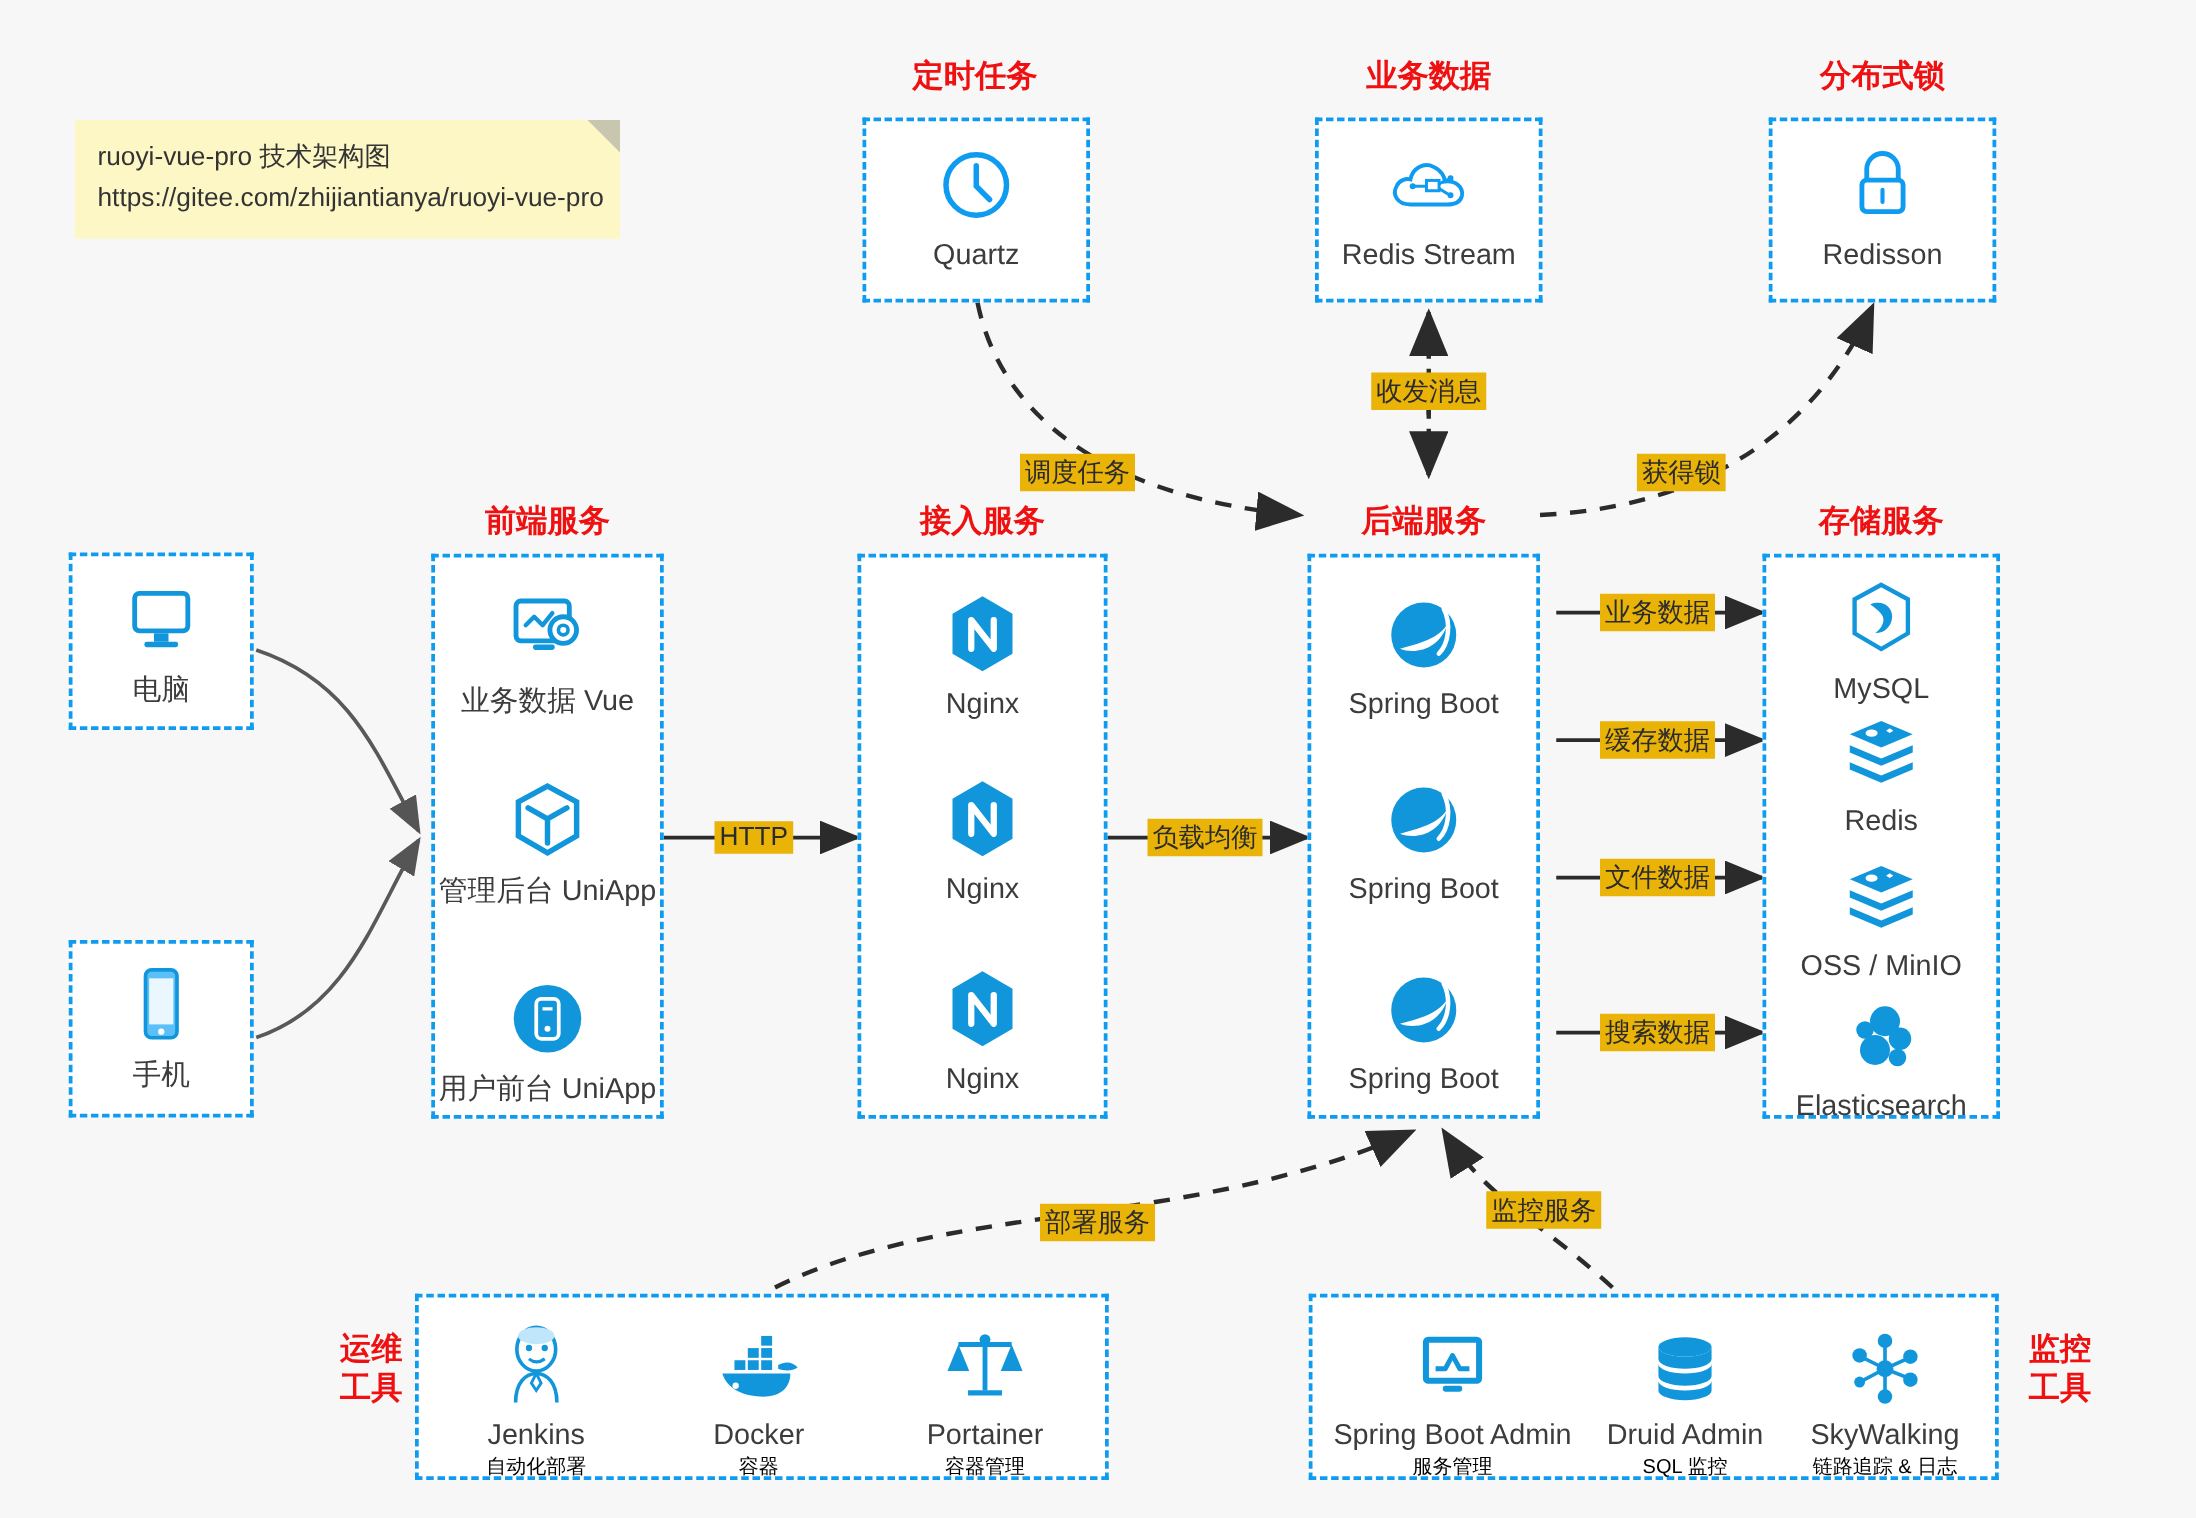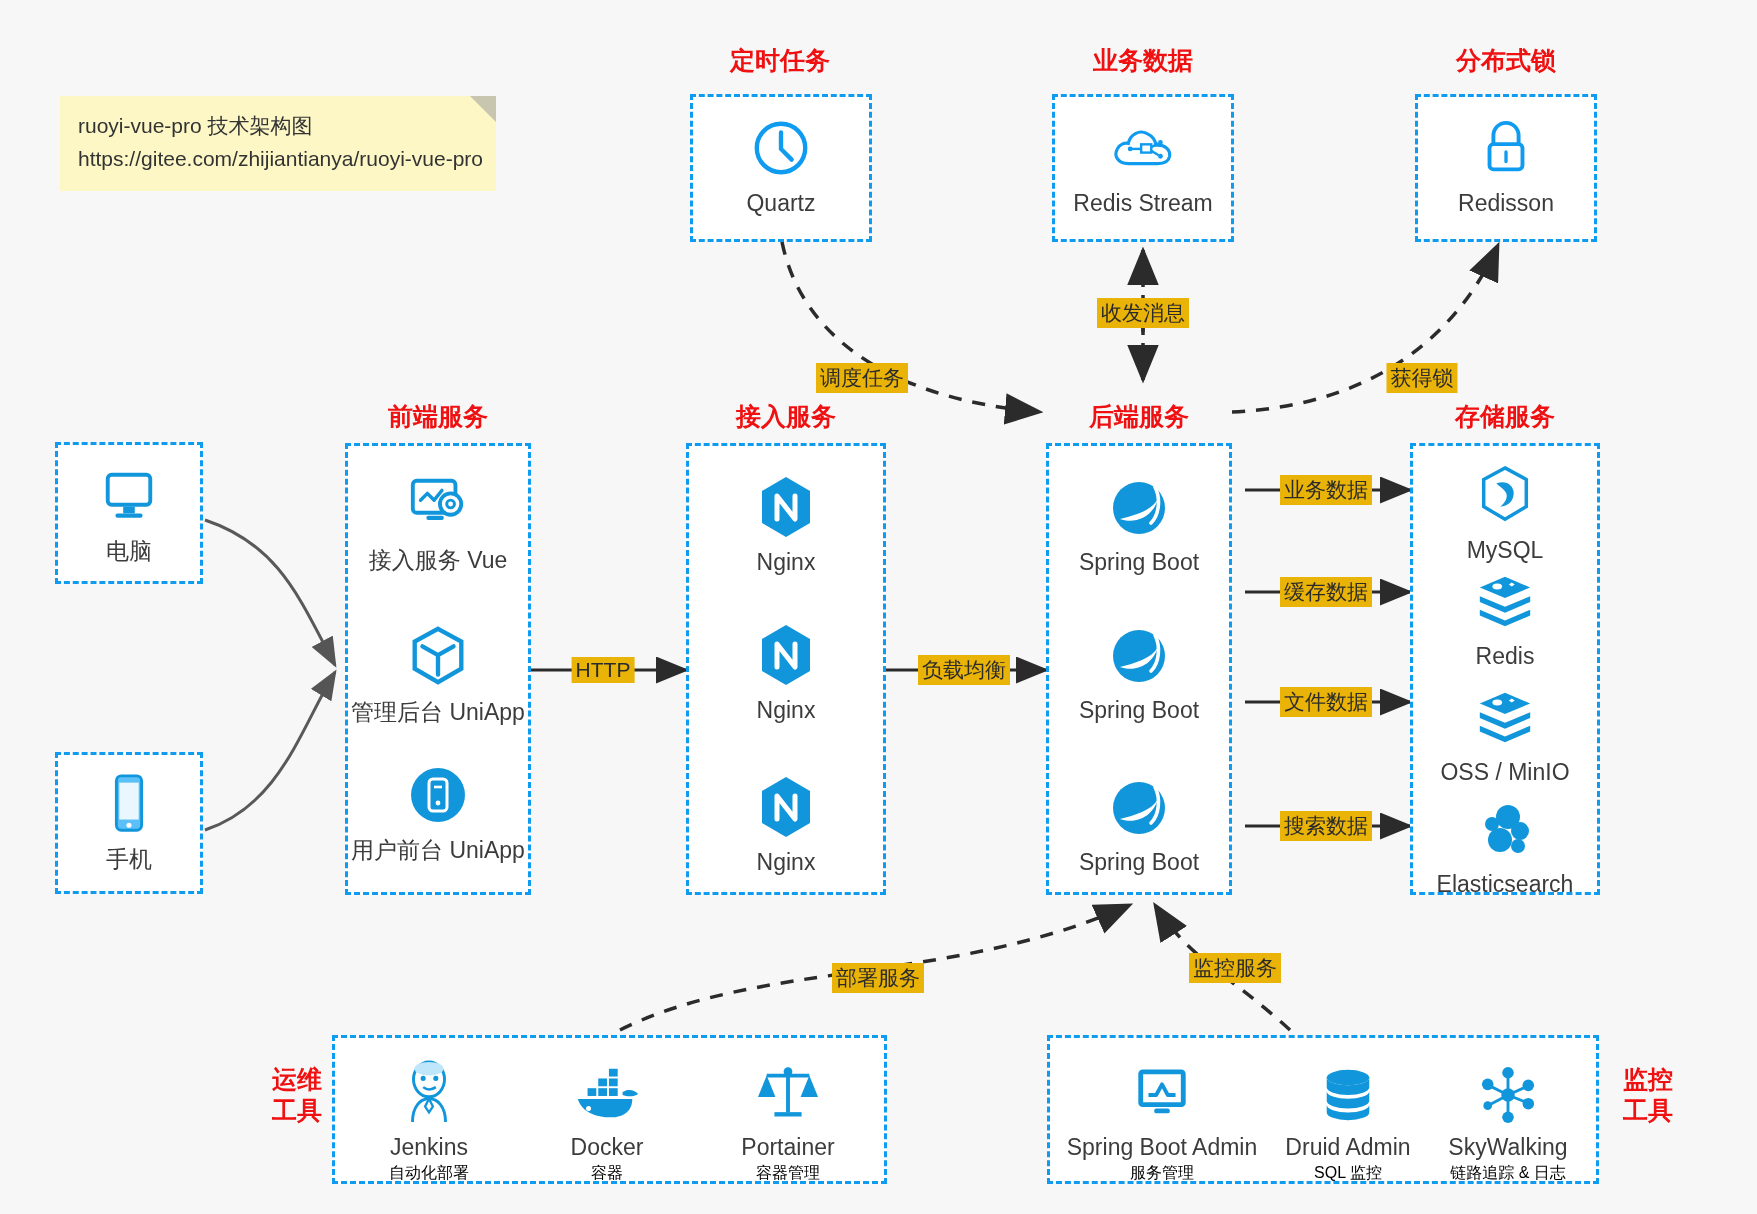--- a/index.html
+++ b/index.html
@@ -178,32 +178,32 @@
     <div class="node" style="top:24px;">
       <div class="ico">
         <svg width="66" height="62" viewBox="0 0 68 64">
           <rect x="8" y="7" width="44" height="33" rx="4" fill="none" stroke="#1296db" stroke-width="4"></rect>
           <path d="M16 27 L23 20 L30 27 L38 17" fill="none" stroke="#1296db" stroke-width="3.6" stroke-linecap="round" stroke-linejoin="round"></path>
           <circle cx="47" cy="31" r="11" fill="#fff" stroke="#1296db" stroke-width="4"></circle>
           <circle cx="47" cy="31" r="4" fill="none" stroke="#1296db" stroke-width="3"></circle>
           <rect x="22" y="43" width="18" height="4.5" rx="2" fill="#1296db"></rect>
         </svg>
       </div>
-      <div class="cap">接入服务 Vue</div>
+      <div class="cap">业务数据 Vue</div>
     </div>
     <div class="node" style="top:176px;">
       <div class="ico">
         <svg width="62" height="66" viewBox="0 0 62 68">
           <path d="M31 5 L55 18 L55 46 L31 60 L7 46 L7 18 Z" fill="none" stroke="#1296db" stroke-width="4.5"></path>
           <path d="M31 32 L31 52 M31 32 L15 23 M31 32 L47 23" fill="none" stroke="#1296db" stroke-width="4.5" stroke-linecap="round"></path>
         </svg>
       </div>
       <div class="cap">管理后台 UniApp</div>
     </div>
-    <div class="node" style="top:314px;">
+    <div class="node" style="top:334px;">
       <div class="ico">
         <svg width="62" height="62" viewBox="0 0 62 62">
           <circle cx="31" cy="31" r="27" fill="#1296db"></circle>
           <rect x="22" y="15" width="18" height="32" rx="4" fill="none" stroke="#fff" stroke-width="3"></rect>
           <line x1="27" y1="23" x2="35" y2="23" stroke="#fff" stroke-width="2.6"></line>
           <circle cx="31" cy="39" r="2.4" fill="#fff"></circle>
         </svg>
       </div>
       <div class="cap">用户前台 UniApp</div>
     </div>
@@ -424,21 +424,21 @@
       <div class="cap2">链路追踪 &amp; 日志</div>
     </div>
   </div>
   <div class="grp-title side" style="left:1608px;top:1064px;width:80px;">
     <div>监控</div>
     <div>工具</div>
   </div>
 
   <div class="elabel" style="left:862px;top:378px;">调度任务</div>
   <div class="elabel" style="left:1143px;top:313px;">收发消息</div>
-  <div class="elabel" style="left:1422px;top:378px;text-align:center;">获得锁</div>
+  <div class="elabel" style="left:1345px;top:378px;text-align:center;">获得锁</div>
   <div class="elabel" style="left:603px;top:670px;">HTTP</div>
   <div class="elabel" style="left:964px;top:670px;">负载均衡</div>
   <div class="elabel" style="left:1326px;top:490px;">业务数据</div>
   <div class="elabel" style="left:1326px;top:592px;">缓存数据</div>
   <div class="elabel" style="left:1326px;top:702px;">文件数据</div>
   <div class="elabel" style="left:1326px;top:826px;">搜索数据</div>
   <div class="elabel" style="left:878px;top:978px;">部署服务</div>
   <div class="elabel" style="left:1235px;top:968px;">监控服务</div>
 
 </div>

